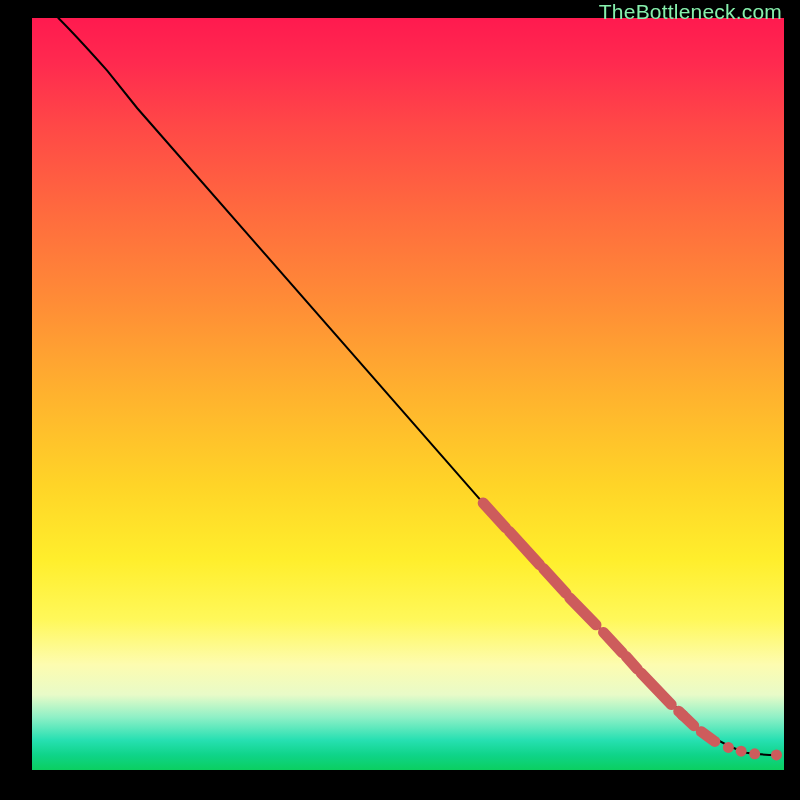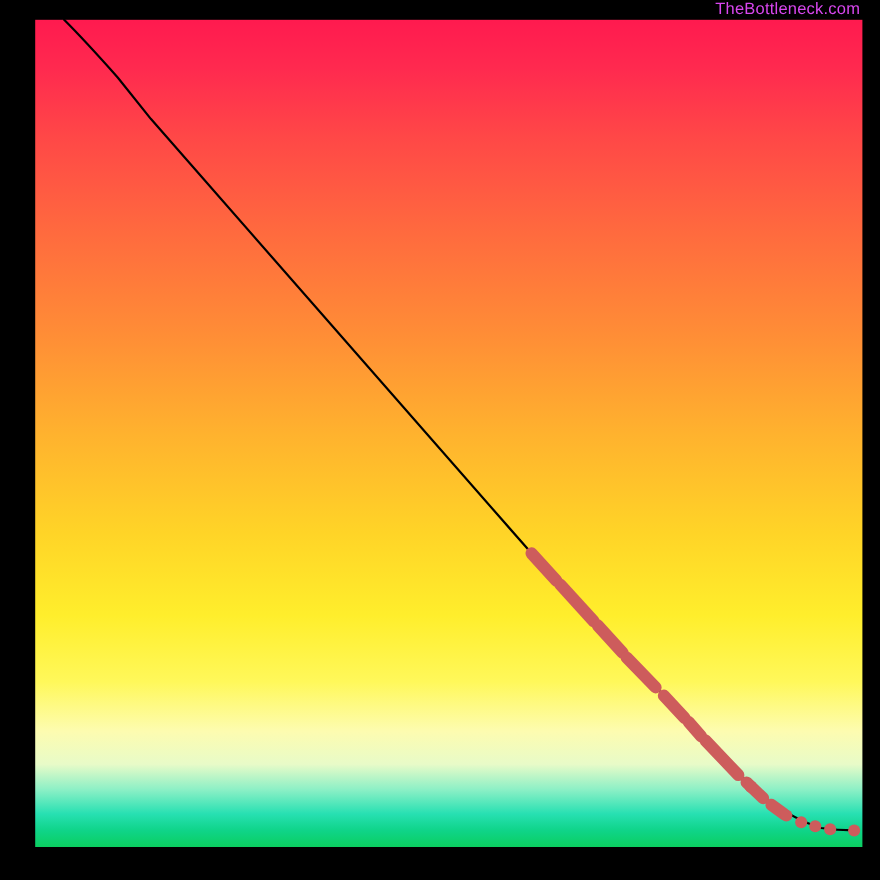--- a/index.html
+++ b/index.html
@@ -39,22 +39,22 @@
       #8ef0c6 93%,
       #27e0b2 96%,
       #0fd489 98%,
       #0bcf60 100%
     );
   }
   .watermark {
     position: absolute;
     top: 0px;
     right: 18px;
-    color: #d946ef;
-    font-size: 15px;
+    color: #86efac;
+    font-size: 21px;
     letter-spacing: 0.2px;
     user-select: none;
   }
   svg.overlay {
     position: absolute;
     left: 0;
     top: 0;
     width: 752px;
     height: 752px;
     overflow: visible;

